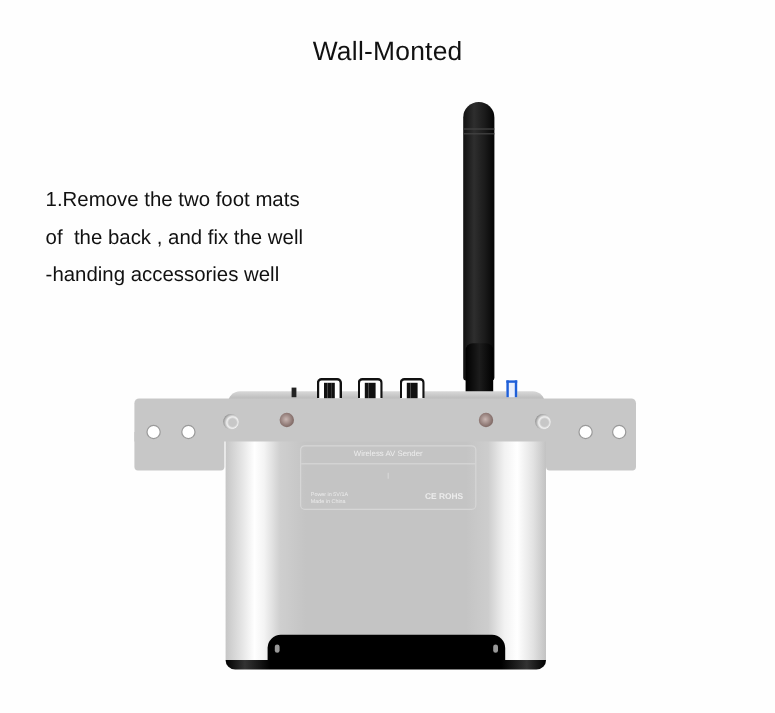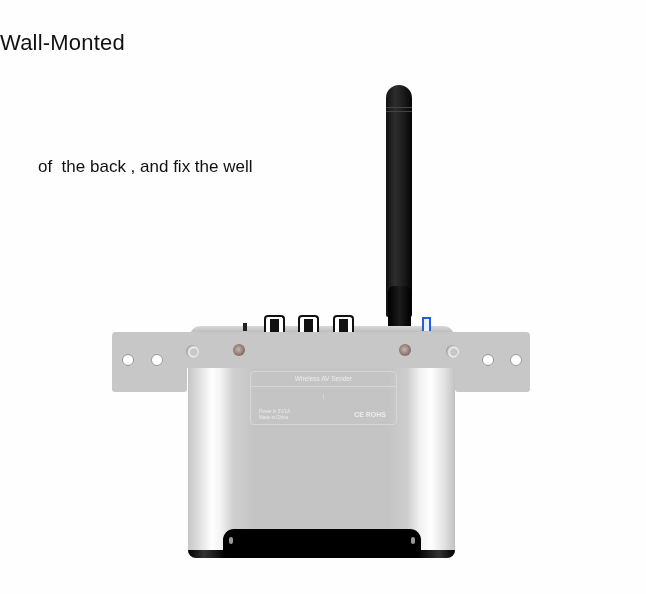--- a/index.html
+++ b/index.html
@@ -1,21 +1,21 @@
 <!DOCTYPE html>
 <html><head>
 <meta charset="utf-8">
 <style>
   html, body { margin:0; padding:0; }
   body {
     width:646px; height:594px; background:#fefefe; position:relative; overflow:hidden;
     font-family:"Liberation Sans", sans-serif; color:#111;
   }
   .title {
-    position:absolute; left:0; width:646px; top:30px; text-align:left;
+    position:absolute; left:0; width:646px; top:30px; text-align:center;
     font-size:22px; font-weight:normal; letter-spacing:0.2px;
   }
   .instr {
     position:absolute; left:38px; top:151px; font-size:17px; line-height:31px;
   }
   .instr div { white-space:pre; }
 
   
   .device { position:absolute; left:0; top:0; width:646px; height:594px; }
 
@@ -100,21 +100,23 @@
     position:absolute; width:13px; height:13px; border-radius:50%;
     background:radial-gradient(circle at 60% 55%,#c7c7c7 30%,#f0f0f0 45%,#8e8e8e 75%,#c7c7c7 90%);
   }
 </style>
 </head>
 <body>
 
 <div class="title">Wall-Monted</div>
 
 <div class="instr">
+  <div>1.Remove the two foot mats</div>
   <div>of  the back , and fix the well</div>
+  <div>-handing accessories well</div>
 </div>
 
 <div class="device">
   <div class="antenna">
     <div class="ring" style="top:22px"></div>
     <div class="ring" style="top:26px"></div>
   </div>
   <div class="antenna-base"></div>
 
   <div class="top-plate"></div>

